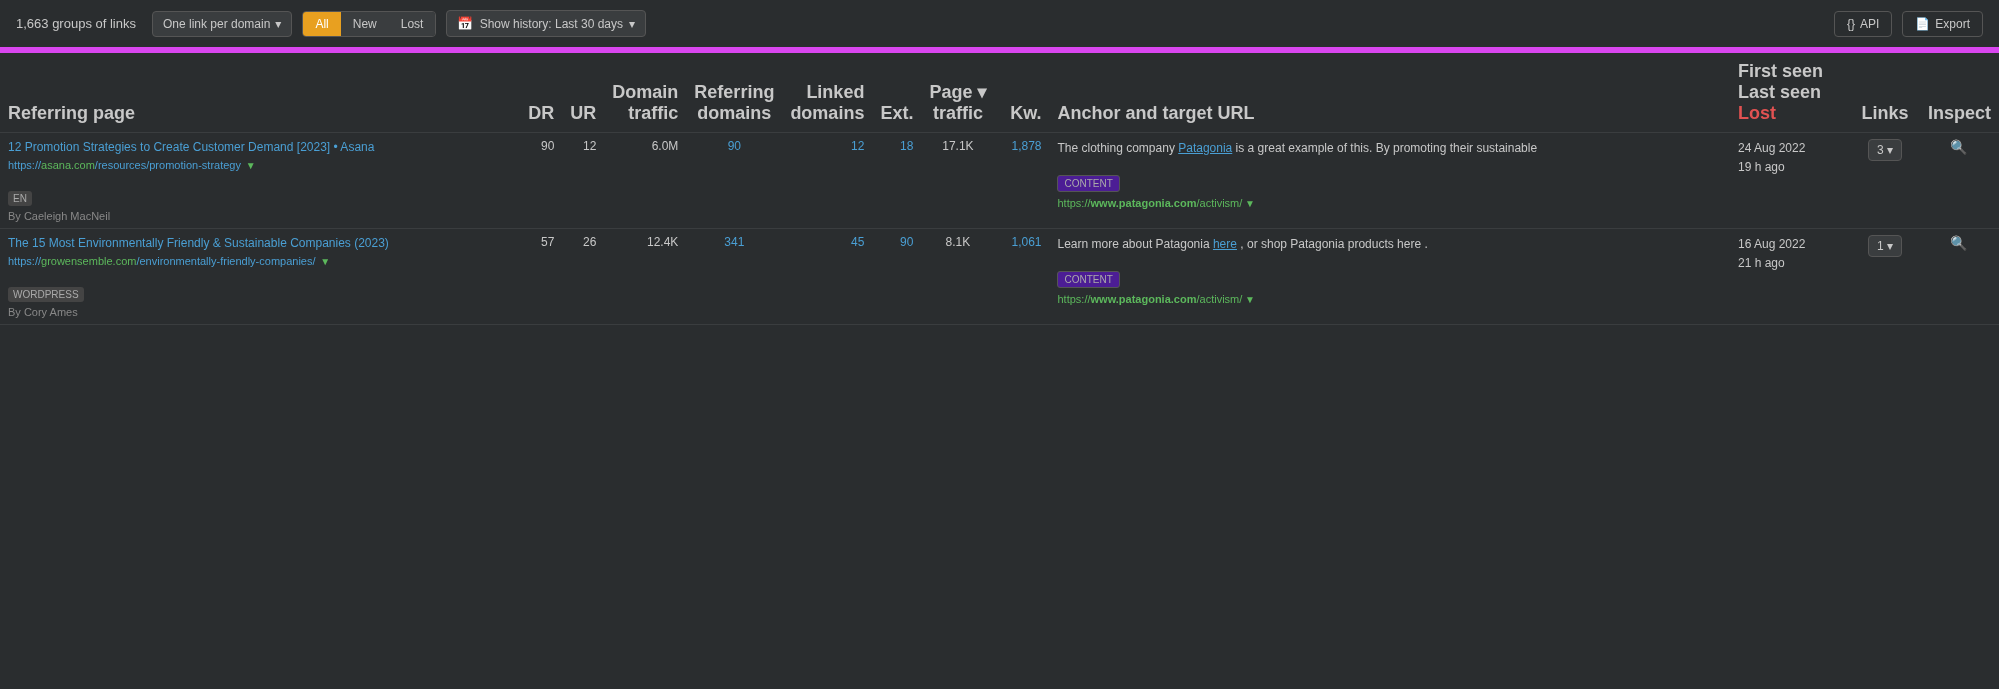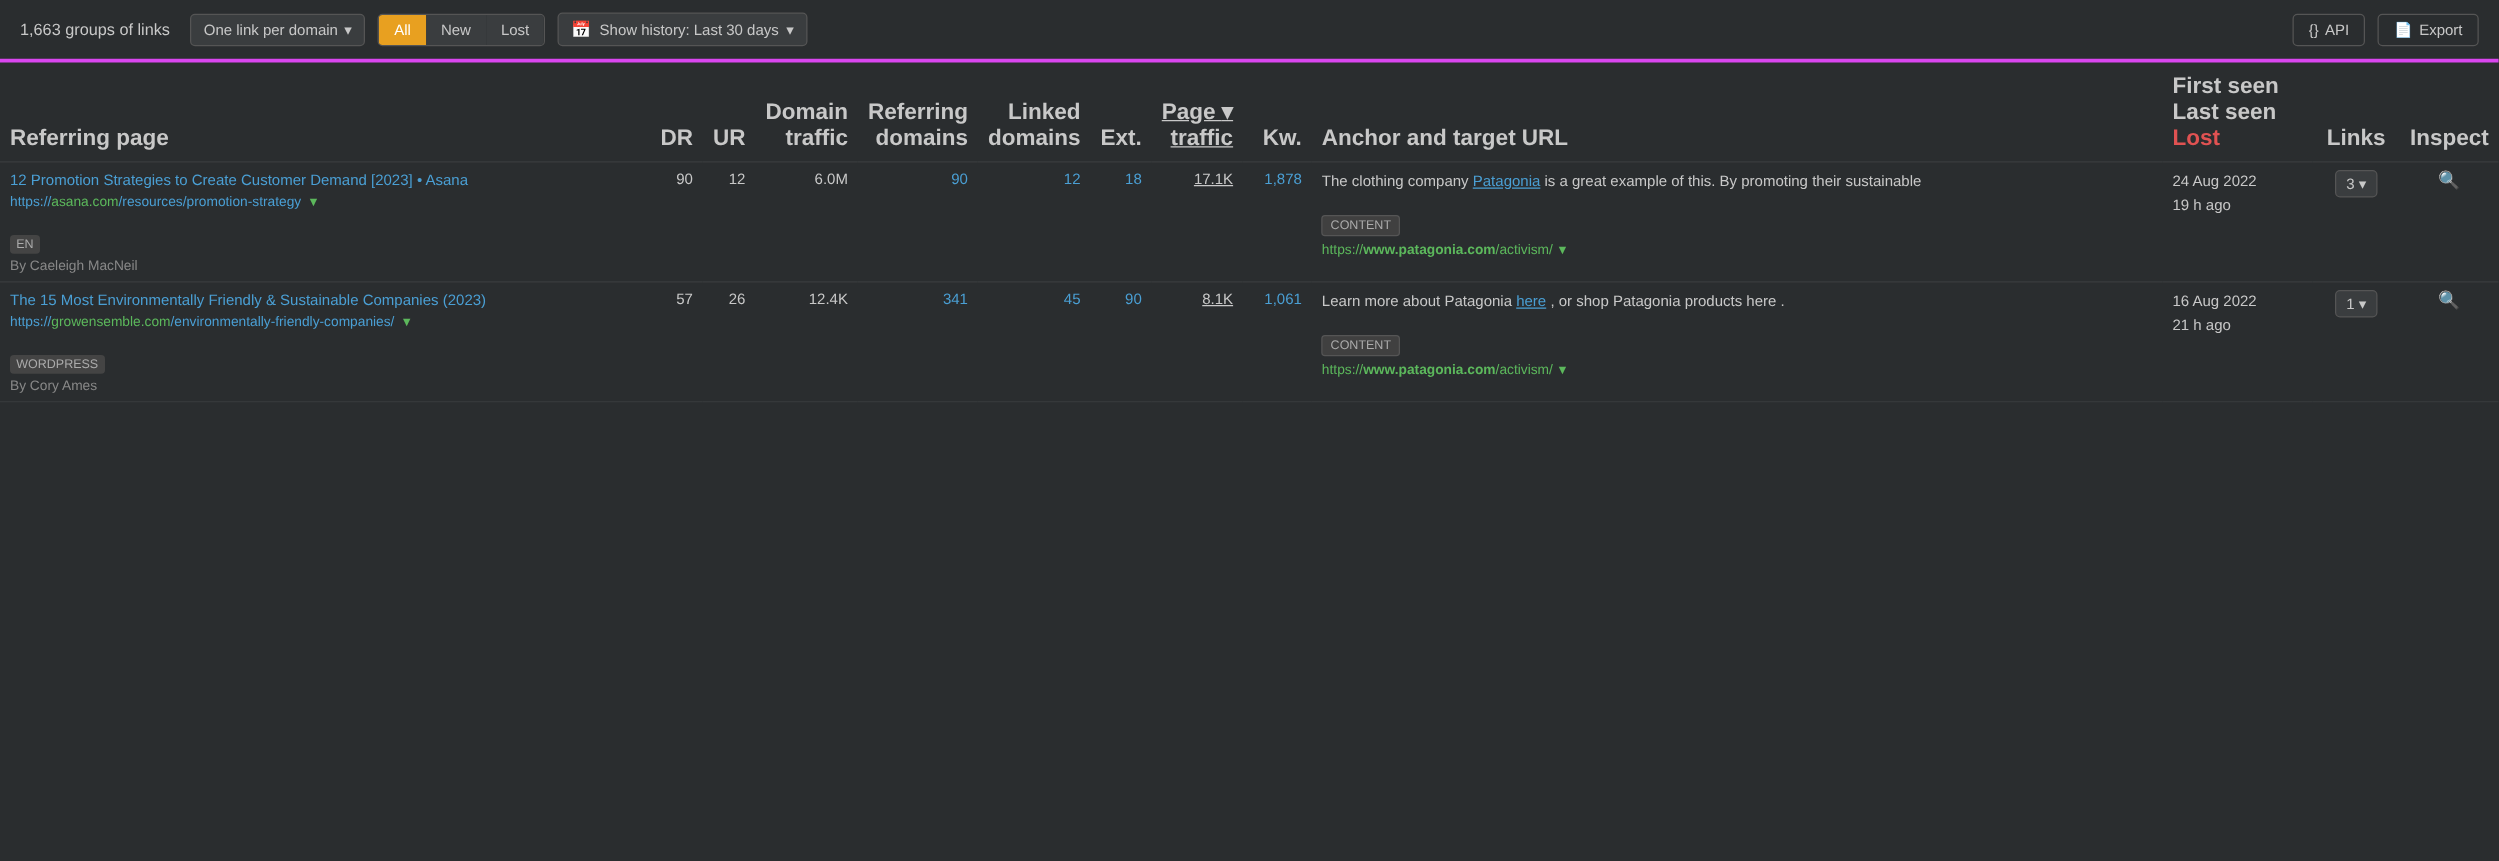--- a/index.html
+++ b/index.html
@@ -8,21 +8,21 @@
       color: #c8c8c8;
       font-family: -apple-system, BlinkMacSystemFont, 'Segoe UI', Arial, sans-serif;
       font-size: 13px;
       min-width: 1200px;
     }
 
     .toolbar {
       display: flex;
       align-items: center;
       padding: 10px 16px;
-      border-bottom: 3px solid #d946ef;
+      border-bottom: 6px solid #d946ef;
       gap: 10px;
     }
 
     .groups-count {
       color: #c8c8c8;
       font-size: 13px;
       margin-right: 6px;
       white-space: nowrap;
     }
 
@@ -179,21 +179,21 @@
 
     .anchor-text {
       color: #c8c8c8;
       line-height: 1.5;
     }
 
     .anchor-link { color: #4a9fd4; }
 
     .content-badge {
       display: inline-block;
-      background: #404040;
+      background: #4c1d95;
       color: #aaa;
       font-size: 10px;
       padding: 2px 6px;
       border-radius: 3px;
       margin-top: 4px;
       border: 1px solid #555;
     }
 
     .target-url {
       color: #5cb85c;
@@ -244,24 +244,24 @@
       color: #5cb85c;
       font-size: 10px;
       margin-left: 2px;
     }
 
     .calendar-icon { font-size: 13px; }
 
     .col-dr { width: 40px; text-align: right; }
     .col-ur { width: 35px; text-align: right; }
     .col-dt { width: 70px; text-align: right; }
-    .col-rd { width: 70px; text-align: right; }
+    .col-rd { width: 70px; text-align: center; }
     .col-ld { width: 60px; text-align: right; }
     .col-ext { width: 45px; text-align: right; }
-    .col-pt { width: 65px; text-align: right; text-decoration: underline; }
+    .col-pt { width: 65px; text-align: center; }
     .col-kw { width: 55px; text-align: right; }
     .col-links { width: 70px; text-align: center; }
     .col-inspect { width: 70px; text-align: center; }
     .col-fs { width: 120px; }
   </style>
 </head>
 <body>
 
 <div class="toolbar">
   <span class="groups-count">1,663 groups of links</span>

